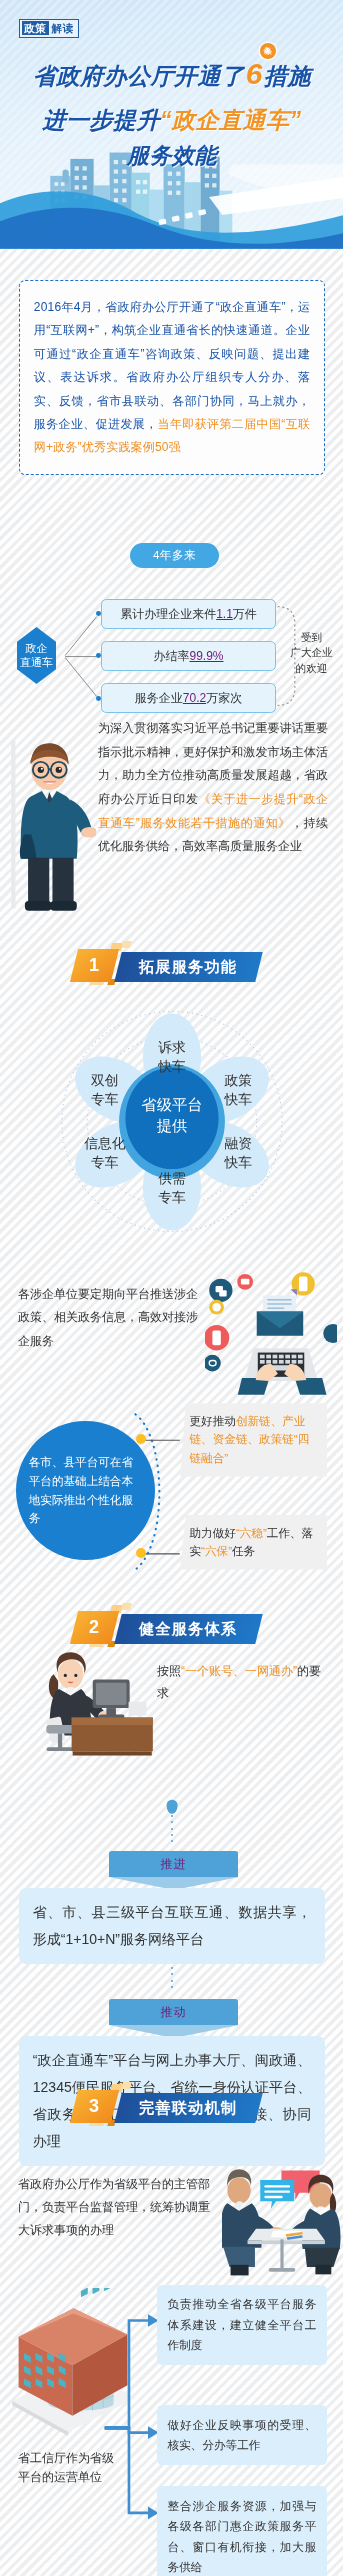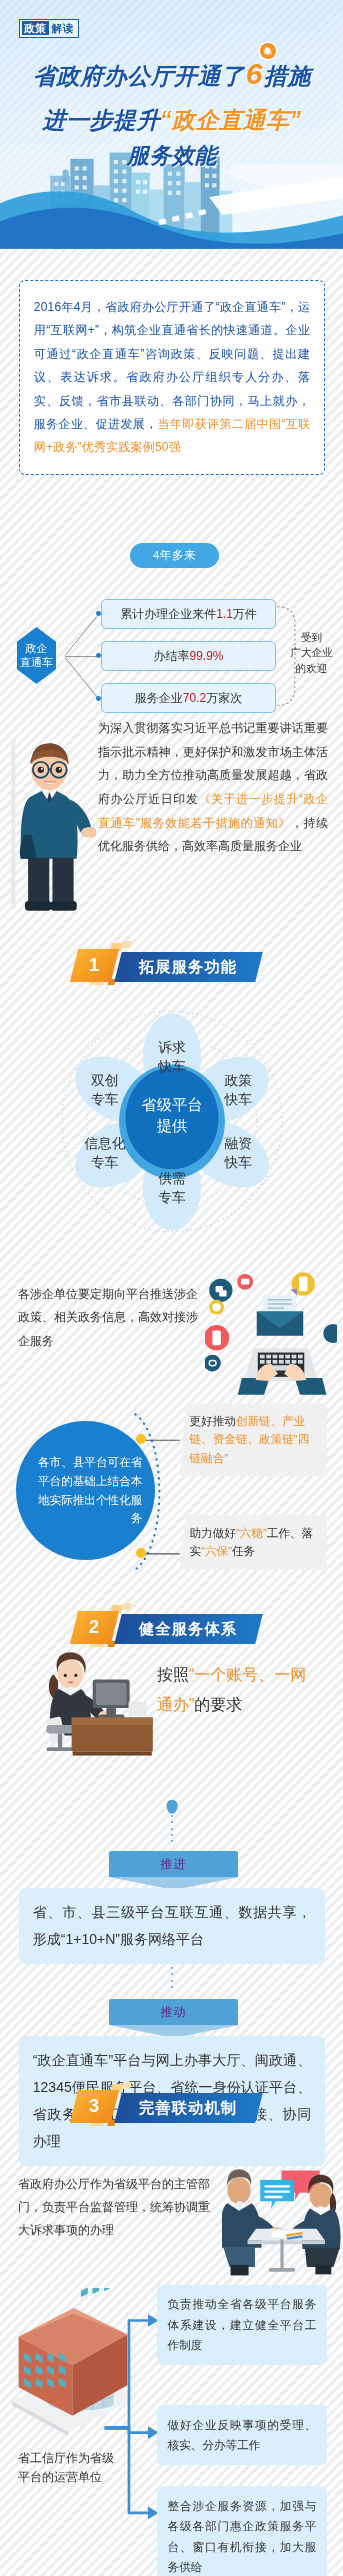--- a/index.html
+++ b/index.html
@@ -135,21 +135,21 @@
     align-items: center; justify-content: center;
   }
   .stat-box {
     position: absolute; left: 101px;
     width: 175px; height: 30px;
     background: #e5f3fc; border: 1.1px solid #7cc3ea;
     border-radius: 5.3px;
     display: flex; align-items: center; justify-content: center;
     font-size: 12px; color: #333;
   }
-  .stat-box .bluenum { color: #b91c1c; }
+  .stat-box .bluenum { color: #701a75; text-decoration: underline; }
   .sb1 { top: 70px; }
   .sb2 { top: 112px; }
   .sb3 { top: 154px; }
   .stat-dot {
     position: absolute; left: 96px; width: 4.8px; height: 4.8px;
     border-radius: 50%; background: #1b7fd0;
   }
   .sd1 { top: 82px; } .sd2 { top: 124px; } .sd3 { top: 167px; }
   .welcome-note {
     position: absolute; left: 284px; top: 101px;
@@ -218,21 +218,21 @@
     font-size: 12px; line-height: 1.95; color: #333;
   }
 
   
   .circ-block { position: absolute; left: 0; top: 1399px; width: 344px; height: 159px; }
   .blue-circle {
     position: absolute; left: 16px; top: 22px;
     width: 139px; height: 139px; border-radius: 50%;
     background: #1b7fd0; color: #fff;
     display: flex; align-items: center; justify-content: center;
-    text-align: right;
+    text-align: left;
     font-size: 11.6px; line-height: 1.62; padding: 0 12.7px;
   }
   .callout {
     position: absolute; left: 180px;
     width: 147px;
     background: #f0f0f0;
     padding: 8.5px 9.5px;
     font-size: 11.6px; line-height: 1.62; color: #333;
     clip-path: polygon(4% 0, 100% 0, 100% 100%, 0 100%);
   }
@@ -242,21 +242,21 @@
   .yellow-dot {
     position: absolute; left: 136px; width: 10px; height: 10px;
     border-radius: 50%; background: #fcbf22; z-index: 3;
   }
   .yd1 { top: 35px; } .yd2 { top: 149px; }
 
   
   .flow2 { position: absolute; left: 0; top: 1656px; width: 344px; height: 418px; }
   .flow-head-txt {
     position: absolute; left: 157px; top: 4.2px; width: 164px;
-    font-size: 16px; line-height: 1.85; color: #333;
+    font-size: 12px; line-height: 1.85; color: #333;
   }
   .flow-head-txt .orange { color: #ef8f22; }
   .ribbon {
     position: absolute; left: 109px;
     width: 129px; height: 26.4px;
     background: #4fa2d8; color: #701a75;
     display: flex; align-items: center; justify-content: center;
     font-size: 12px; letter-spacing: 1.1px;
     border-radius: 2.6px 2.6px 0 0;
   }

